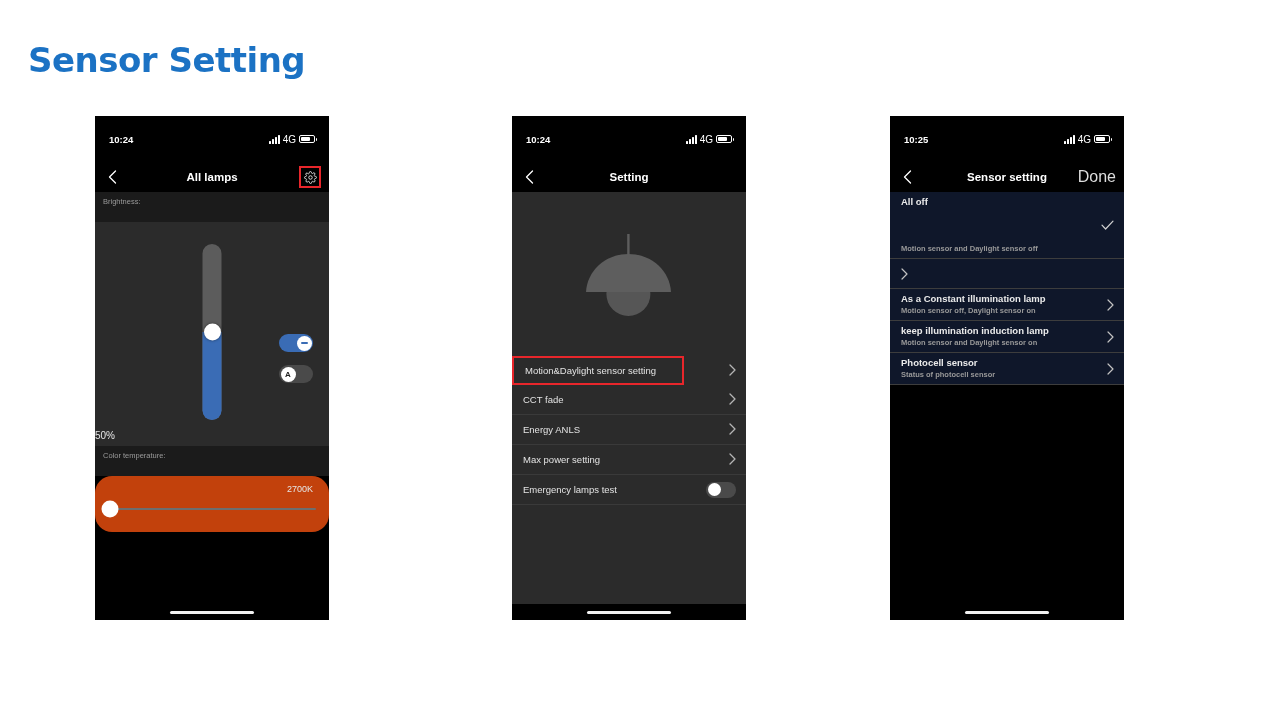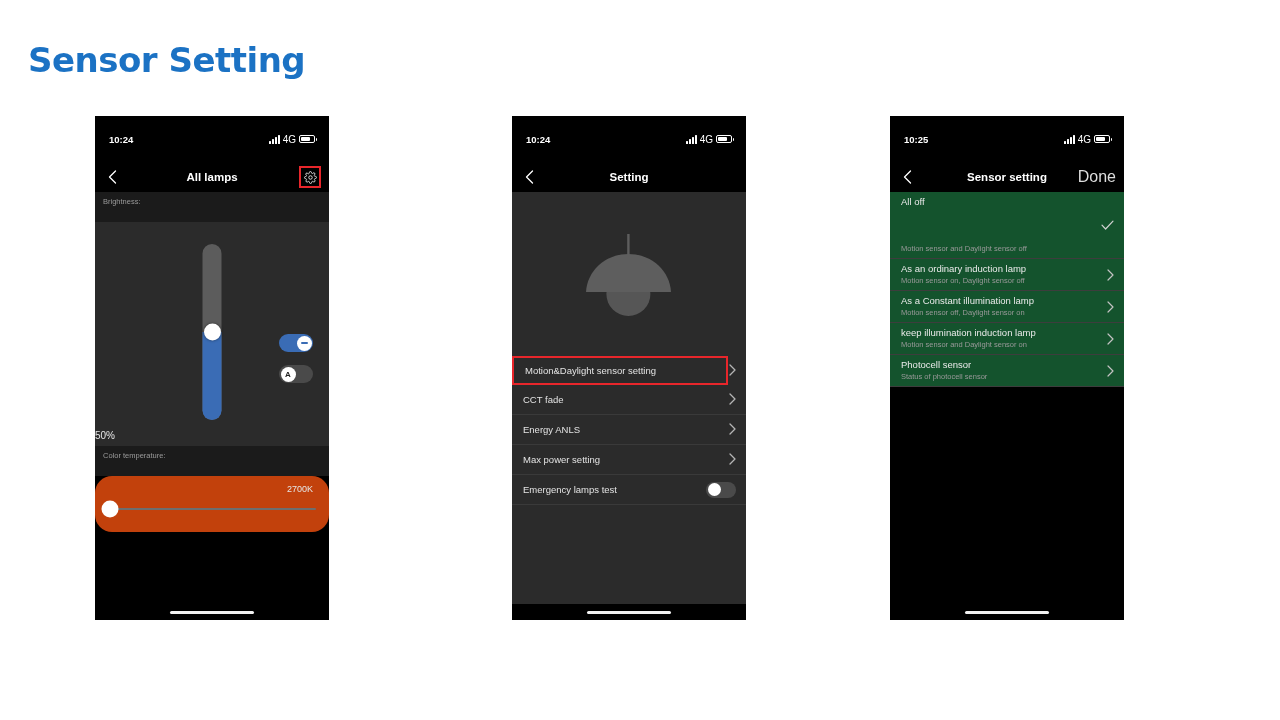--- a/index.html
+++ b/index.html
@@ -166,27 +166,27 @@
     color:#e3e3e3;font-size:9.5px;
     position:relative;cursor:pointer;
   }
   .mrow .lbl{flex:1;}
   .chev{
     color:#b5b5b5;
   }
   .mrow.hl{
     border:2px solid #e8262b;
     box-sizing:border-box;
-    width:216px;
+    width:172px;
     height:29px;
   }
 
   
   .body3{flex:1;display:flex;flex-direction:column;background:#000;}
-  .slist{background:#14532d;}
+  .slist{background:#0f172a;font-weight:bold;}
   .srow{
     display:flex;align-items:center;
     padding:4px 10px 4px 11px;
     border-bottom:1px solid #3d3d3d;
     cursor:pointer;
     min-height:21px;
   }
   .srow .txt{flex:1;}
   .srow .t1{color:#eaeaea;font-size:9.5px;line-height:12px;}
   .srow .t2{color:#999;font-size:7.5px;line-height:11px;}
@@ -404,24 +404,20 @@
           <span class="t2" style="display:block;margin-top:35px;">Motion sensor and Daylight sensor off</span>
         </span>
         <span class="mark">
           <svg width="13" height="11" viewBox="0 0 13 11">
               <path d="M1 5.2l3.6 3.8L12 1.2" stroke="#d2d2d2" stroke-width="1.2" fill="none" stroke-linecap="round" stroke-linejoin="round"></path>
             </svg>
         </span>
       </div>
 
       <div class="srow">
-        <span class="txt">
-          <span class="t1" style="display:block;">As an ordinary induction lamp</span>
-          <span class="t2" style="display:block;">Motion sensor on,  Daylight sensor off</span>
-        </span>
         <span class="mark">
           <svg width="7" height="12" viewBox="0 0 7 12">
               <path d="M1 1l5 5-5 5" stroke="#c2c2c2" stroke-width="1.2" fill="none" stroke-linecap="round" stroke-linejoin="round"></path>
             </svg>
         </span>
       </div>
 
       <div class="srow">
         <span class="txt">
           <span class="t1" style="display:block;">As a Constant illumination lamp</span>

